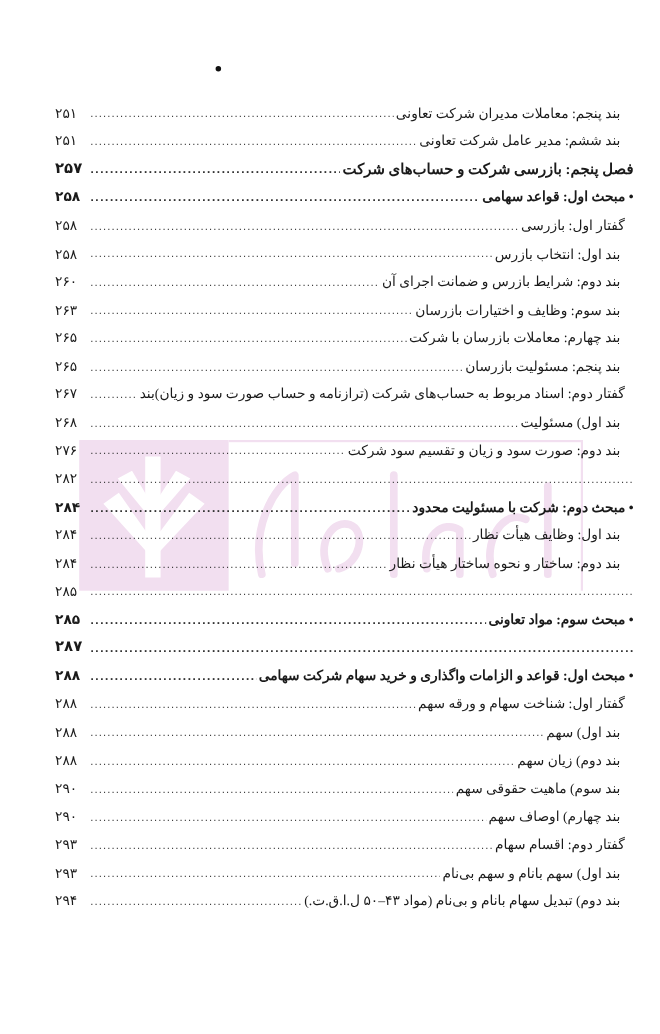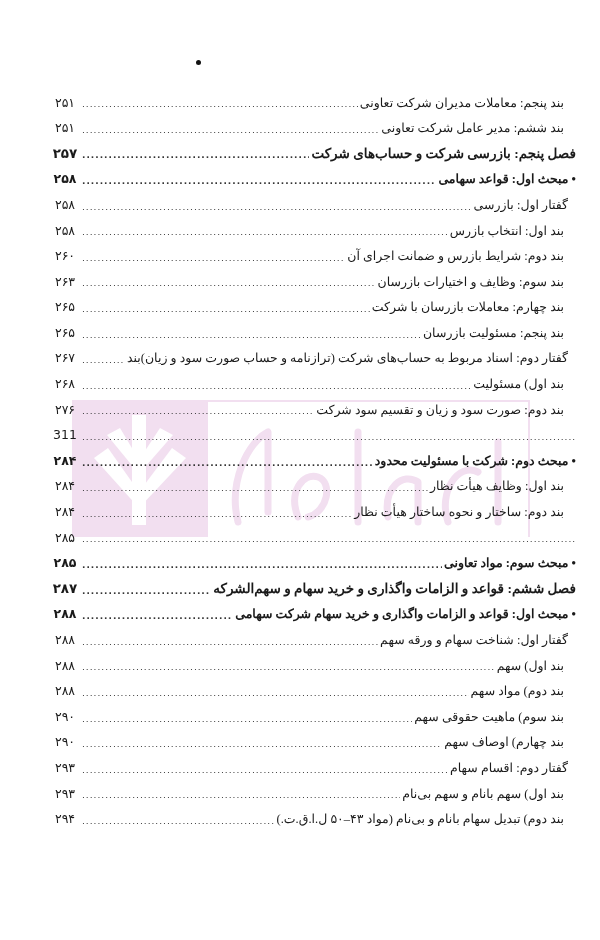--- a/index.html
+++ b/index.html
@@ -31,21 +31,21 @@
       font-size: 12.5px; line-height: 1;
     }
     .row .title { white-space: nowrap; padding-left: 2px; font-family: Liberation Serif, serif; }
     .row .leader {
       flex: 1; overflow: hidden; white-space: nowrap; direction: ltr;
       color: #333; letter-spacing: 1px; font-size: 9px; padding-top: 4px;
     }
     .row .leader::before {
       content: "........................................................................................................................................................................................................";
     }
-    .row .page { white-space: nowrap; direction: rtl; padding-right: 2px; width: 30px; text-align: center; }
+    .row .page { white-space: nowrap; direction: rtl; padding-right: 2px; width: 30px; text-align: left; }
     .row.level-fasl { font-weight: bold; font-size: 13.5px; }
     .row.level-mabhas { font-weight: bold; font-size: 12.5px; }
     .row.level-goftar .title { padding-right: 8px; }
     .row.level-band .title { padding-right: 12px; }
     .row.level-mabhas .title::before { content: "• "; }
   </style>
 </head>
 <body>
 
 <div class="page-dot"></div>
@@ -135,21 +135,21 @@
       <span class="leader"></span>
       <span class="page">۲۶۸</span>
     </div>
     <div class="row level-band">
       <span class="title">بند دوم: صورت سود و زیان و تقسیم سود شرکت</span>
       <span class="leader"></span>
       <span class="page">۲۷۶</span>
     </div>
     <div class="row level-band">
       <span class="leader"></span>
-      <span class="page">311</span>
+      <span class="page">۲۸۲</span>
     </div>
     <div class="row level-mabhas">
       <span class="title">مبحث دوم: شرکت با مسئولیت محدود</span>
       <span class="leader"></span>
       <span class="page">۲۸۴</span>
     </div>
     <div class="row level-band">
       <span class="title">بند اول: وظایف هیأت نظار</span>
       <span class="leader"></span>
       <span class="page">۲۸۴</span>
@@ -162,41 +162,40 @@
     <div class="row level-band">
       <span class="leader"></span>
       <span class="page">۲۸۵</span>
     </div>
     <div class="row level-mabhas">
       <span class="title">مبحث سوم: مواد تعاونی</span>
       <span class="leader"></span>
       <span class="page">۲۸۵</span>
     </div>
     <div class="row level-fasl">
-      <span class="title">فصل ششم: قواعد و الزامات واگذاری و خرید سهام و سهم‌الشرکه</span>
       <span class="leader"></span>
       <span class="page">۲۸۷</span>
     </div>
     <div class="row level-mabhas">
       <span class="title">مبحث اول: قواعد و الزامات واگذاری و خرید سهام شرکت سهامی</span>
       <span class="leader"></span>
       <span class="page">۲۸۸</span>
     </div>
     <div class="row level-goftar">
       <span class="title">گفتار اول: شناخت سهام و ورقه سهم</span>
       <span class="leader"></span>
       <span class="page">۲۸۸</span>
     </div>
     <div class="row level-band">
       <span class="title">بند اول) سهم</span>
       <span class="leader"></span>
       <span class="page">۲۸۸</span>
     </div>
     <div class="row level-band">
-      <span class="title">بند دوم) مواد سهم</span>
+      <span class="title">بند دوم) زیان سهم</span>
       <span class="leader"></span>
       <span class="page">۲۸۸</span>
     </div>
     <div class="row level-band">
       <span class="title">بند سوم) ماهیت حقوقی سهم</span>
       <span class="leader"></span>
       <span class="page">۲۹۰</span>
     </div>
     <div class="row level-band">
       <span class="title">بند چهارم) اوصاف سهم</span>

